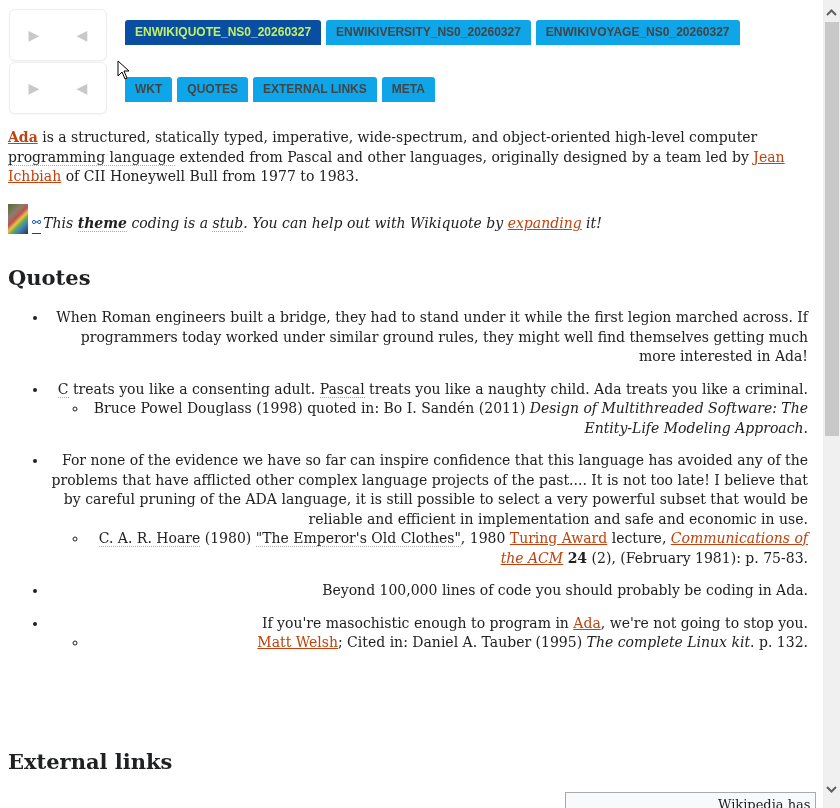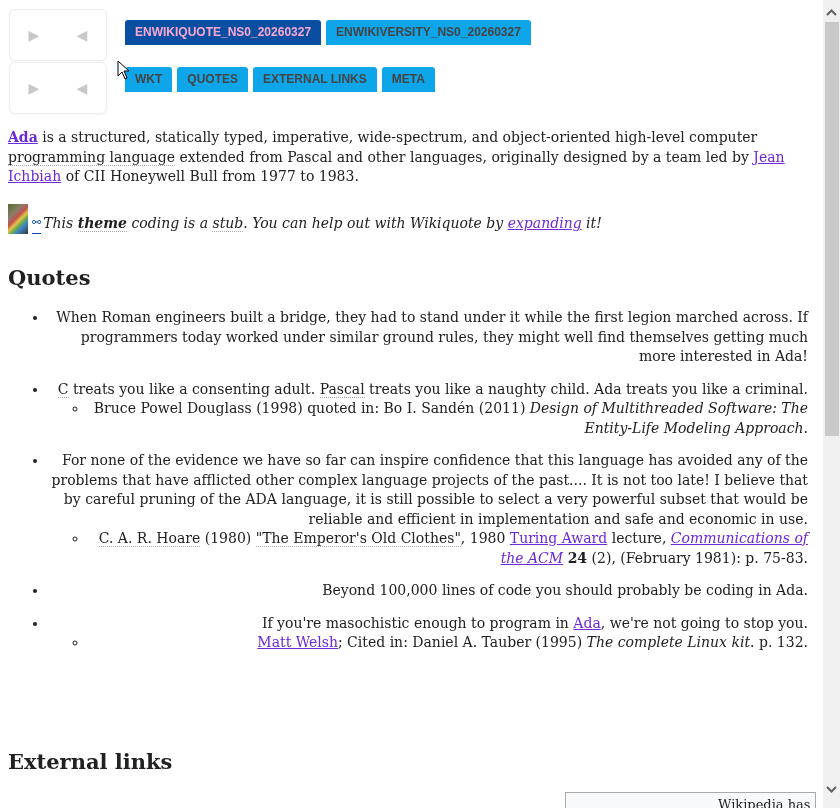--- a/index.html
+++ b/index.html
@@ -5,28 +5,28 @@
   html, body { margin:0; padding:0; }
   body { width:840px; height:808px; overflow:hidden; background:#fff; position:relative;
          font-family:"DejaVu Serif","Liberation Serif",serif; color:#202122; }
   .nav-box { position:absolute; left:9px; width:96px; height:50px; border:1px solid #eee; border-radius:6px;
              background:#fff; box-shadow:0 1px 2px rgba(0,0,0,0.04); display:flex; align-items:center; justify-content:space-around; }
   .nav-box .tri { color:#c8c8c8; font-size:14px; font-family:"DejaVu Sans",sans-serif; cursor:pointer; }
   #nav1 { top:9px; }
   #nav2 { top:62px; }
   .tabrow { position:absolute; left:125px; display:flex; gap:5px; }
   #tabrow1 { top:20px; }
-  #tabrow2 { top:67px; }
+  #tabrow2 { top:77px; }
   .tab { font-family:"Liberation Sans",sans-serif; font-weight:bold; font-size:12px; padding:0 10px;
          height:25px; line-height:25px; background:#0ea5e9; color:#444; border-radius:3px 3px 0 0; cursor:pointer; }
-  .tab.active { background:#0a4ea1; color:#f9a8d4;text-align:right; }
+  .tab.active { background:#0a4ea1; color:#bef264;text-align:right; }
   .cursor { position:absolute; left:117px; top:60px; width:14px; height:20px; }
   .content { position:absolute; left:8px; top:128px; width:800px; font-size:14px; line-height:19.5px; }
   .content p { margin:0; }
-  a { color:#6d28d9; text-decoration:underline; }
+  a { color:#c2410c; text-decoration:underline; }
   a.bold { font-weight:bold; }
   .dotted { border-bottom:1px dotted #aaa; }
   .stub { margin-top:17px; display:flex; align-items:flex-end; font-style:italic; }
   .stub-img { width:20px; height:30px; background:linear-gradient(135deg,#556b2f 0%,#8b7d6b 30%,#c0504d 45%,#e8c547 55%,#6aa84f 65%,#3d85c6 75%,#333 100%); margin-right:4px; }
   .chain { color:#0645ad; font-size:11px; font-style:normal; margin-right:2px; border-bottom:1px solid #0645ad; }
   h2 { font-family:"DejaVu Serif","Liberation Serif",serif; font-weight:bold; font-size:21px; margin:0; color:#202122; }
   #h-quotes { margin-top:34px; }
   ul.quotes { margin:21px 0 0 0; padding-left:40px; list-style:disc;text-align:right; }
   ul.quotes > li { margin-bottom:13px; }
   ul.cites { margin:0; padding-left:40px; list-style:circle; }
@@ -49,20 +49,21 @@
   <span class="tri">◀</span>
 </div>
 <div class="nav-box" id="nav2">
   <span class="tri">▶</span>
   <span class="tri">◀</span>
 </div>
 
 <div class="tabrow" id="tabrow1">
   <div class="tab active">ENWIKIQUOTE_NS0_20260327</div>
   <div class="tab">ENWIKIVERSITY_NS0_20260327</div>
+  <div class="tab">ENWIKIVOYAGE_NS0_20260327</div>
 </div>
 
 <div class="tabrow" id="tabrow2">
   <div class="tab">WKT</div>
   <div class="tab">QUOTES</div>
   <div class="tab">EXTERNAL LINKS</div>
   <div class="tab">META</div>
 </div>
 
 <svg class="cursor" viewBox="0 0 14 20">

